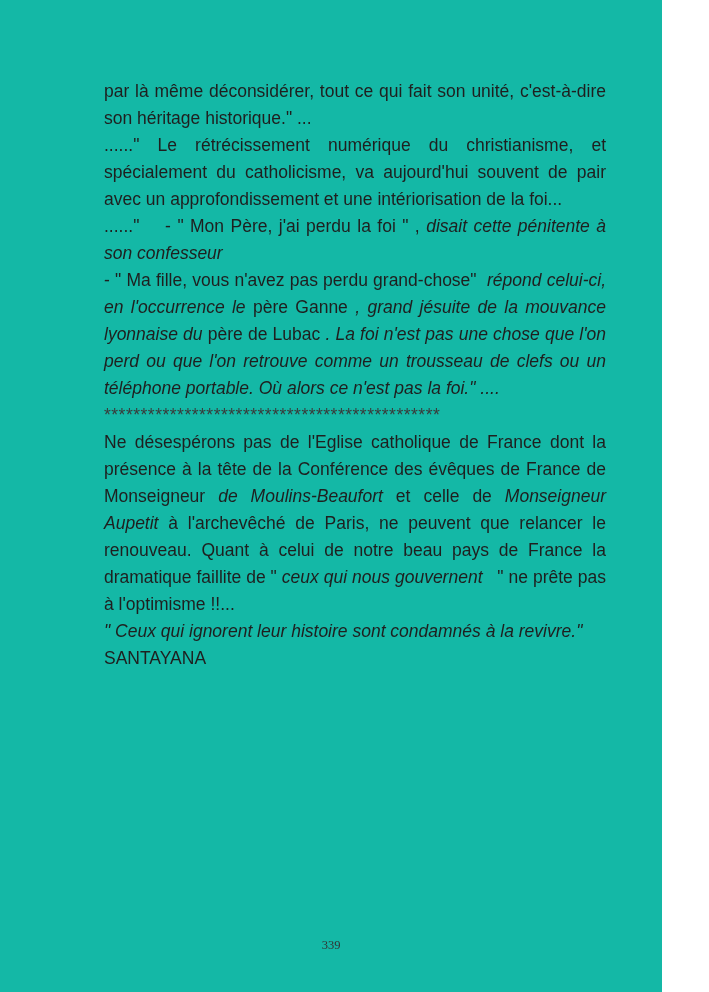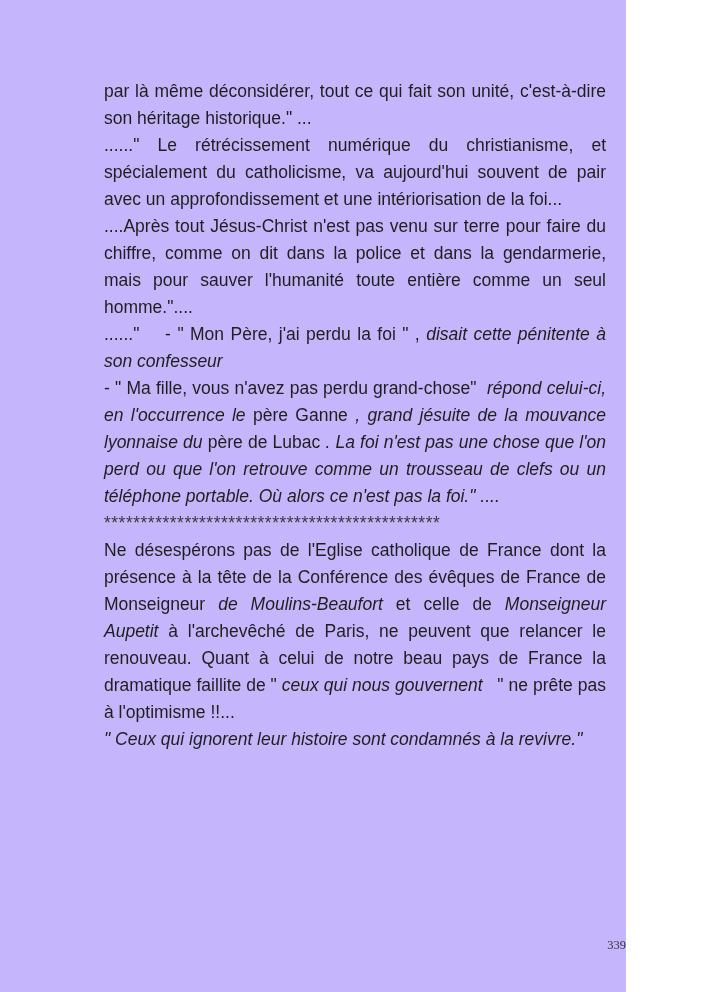--- a/index.html
+++ b/index.html
@@ -4,24 +4,25 @@
 <style>
   html, body {
     margin: 0;
     padding: 0;
     background: #ffffff;
   }
   .page {
     position: relative;
     width: 626px;
     height: 992px;
-    background: #c4b5fd;
+    background: #14b8a6;
     overflow: hidden;
     font-family: "Liberation Sans", sans-serif;
     color: #1f1f1f;
+    padding-left: 36px;
   }
   .text-block {
     position: absolute;
     left: 104px;
     top: 78px;
     width: 502px;
     font-size: 17.5px;
     line-height: 27px;
   }
   .para {
@@ -33,34 +34,34 @@
     letter-spacing: 0.5px;
     color: #3a3a3a;
   }
   .it { font-style: italic; }
   .bd { font-weight: normal; }
   .page-number {
     position: absolute;
     left: 0;
     right: 0;
     top: 938px;
-    text-align: right;
+    text-align: center;
     font-family: "Liberation Serif", serif;
     font-size: 12.5px;
     color: #333333;
   }
 </style>
 </head>
 <body>
 
 <div class="page">
   <div class="text-block">
       <p class="para"><span>par là même déconsidérer, tout ce qui fait son unité, c'est-à-dire son héritage historique." ...</span></p>
       <p class="para"><span>......" Le rétrécissement numérique du christianisme, et spécialement du catholicisme, va aujourd'hui souvent de pair avec un approfondissement et une intériorisation de la foi...</span></p>
-      <p class="para"><span>....Après tout Jésus-Christ n'est pas venu sur terre pour faire du chiffre, comme on dit dans la police et dans la gendarmerie, mais pour sauver l'humanité toute entière comme un seul homme."....</span></p>
       <p class="para"><span>......" &nbsp;&nbsp; - " Mon Père, j'ai perdu la foi " , </span><span class="it">disait cette pénitente à son confesseur</span></p>
       <p class="para"><span>- " Ma fille, vous n'avez pas perdu grand-chose" &nbsp;</span><span class="it">répond celui-ci, en l'occurrence le </span><span class="bd">père Ganne</span><span class="it"> , grand jésuite de la mouvance lyonnaise du </span><span class="bd">père de Lubac</span><span class="it"> . La foi n'est pas une chose que l'on perd ou que l'on retrouve comme un trousseau de clefs ou un téléphone portable. Où alors ce n'est pas la foi." ....</span></p>
       <p class="para stars"><span>**********************************************</span></p>
       <p class="para"><span>Ne désespérons pas de l'Eglise catholique de France dont la présence à la tête de la Conférence des évêques de France de Monseigneur </span><span class="it bd">de Moulins-Beaufort</span><span> et celle de </span><span class="it">Monseigneur Aupetit</span><span> à l'archevêché de Paris, ne peuvent que relancer le renouveau. Quant à celui de notre beau pays de France la dramatique faillite de " </span><span class="it">ceux qui nous gouvernent</span><span> &nbsp;&nbsp;" ne prête pas à l'optimisme !!...</span></p>
       <p class="para"><span class="it">" Ceux qui ignorent leur histoire sont condamnés à la revivre."</span></p>
+      <p class="para"><span class="bd">SANTAYANA</span></p>
     </div>
   <div class="page-number">339</div>
 </div>
 
 </body></html>

